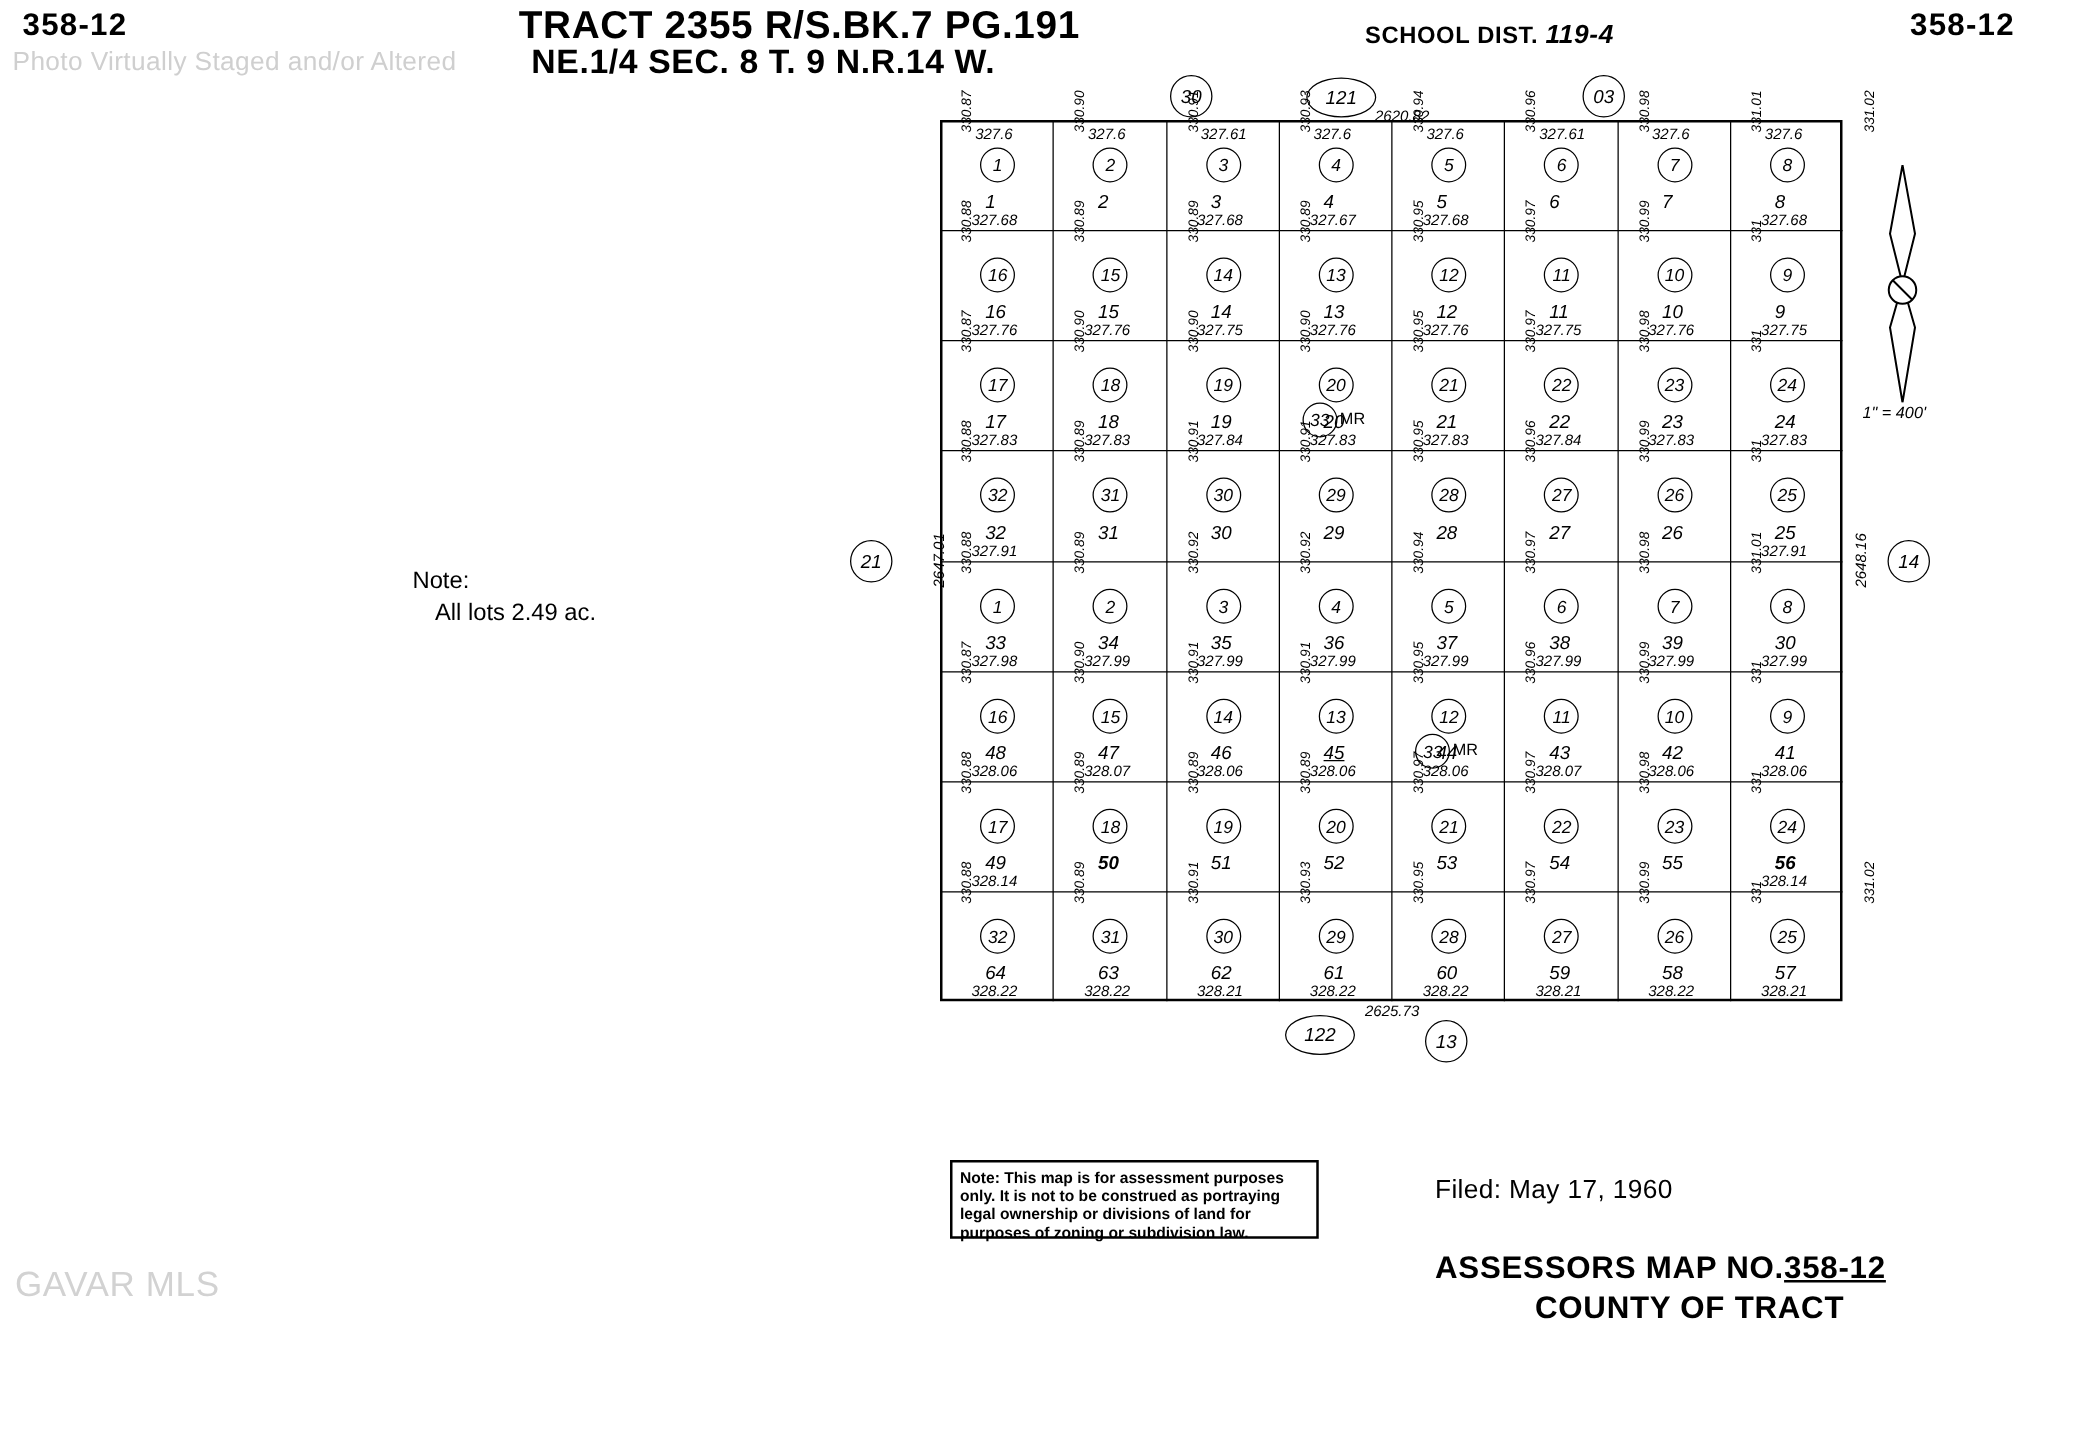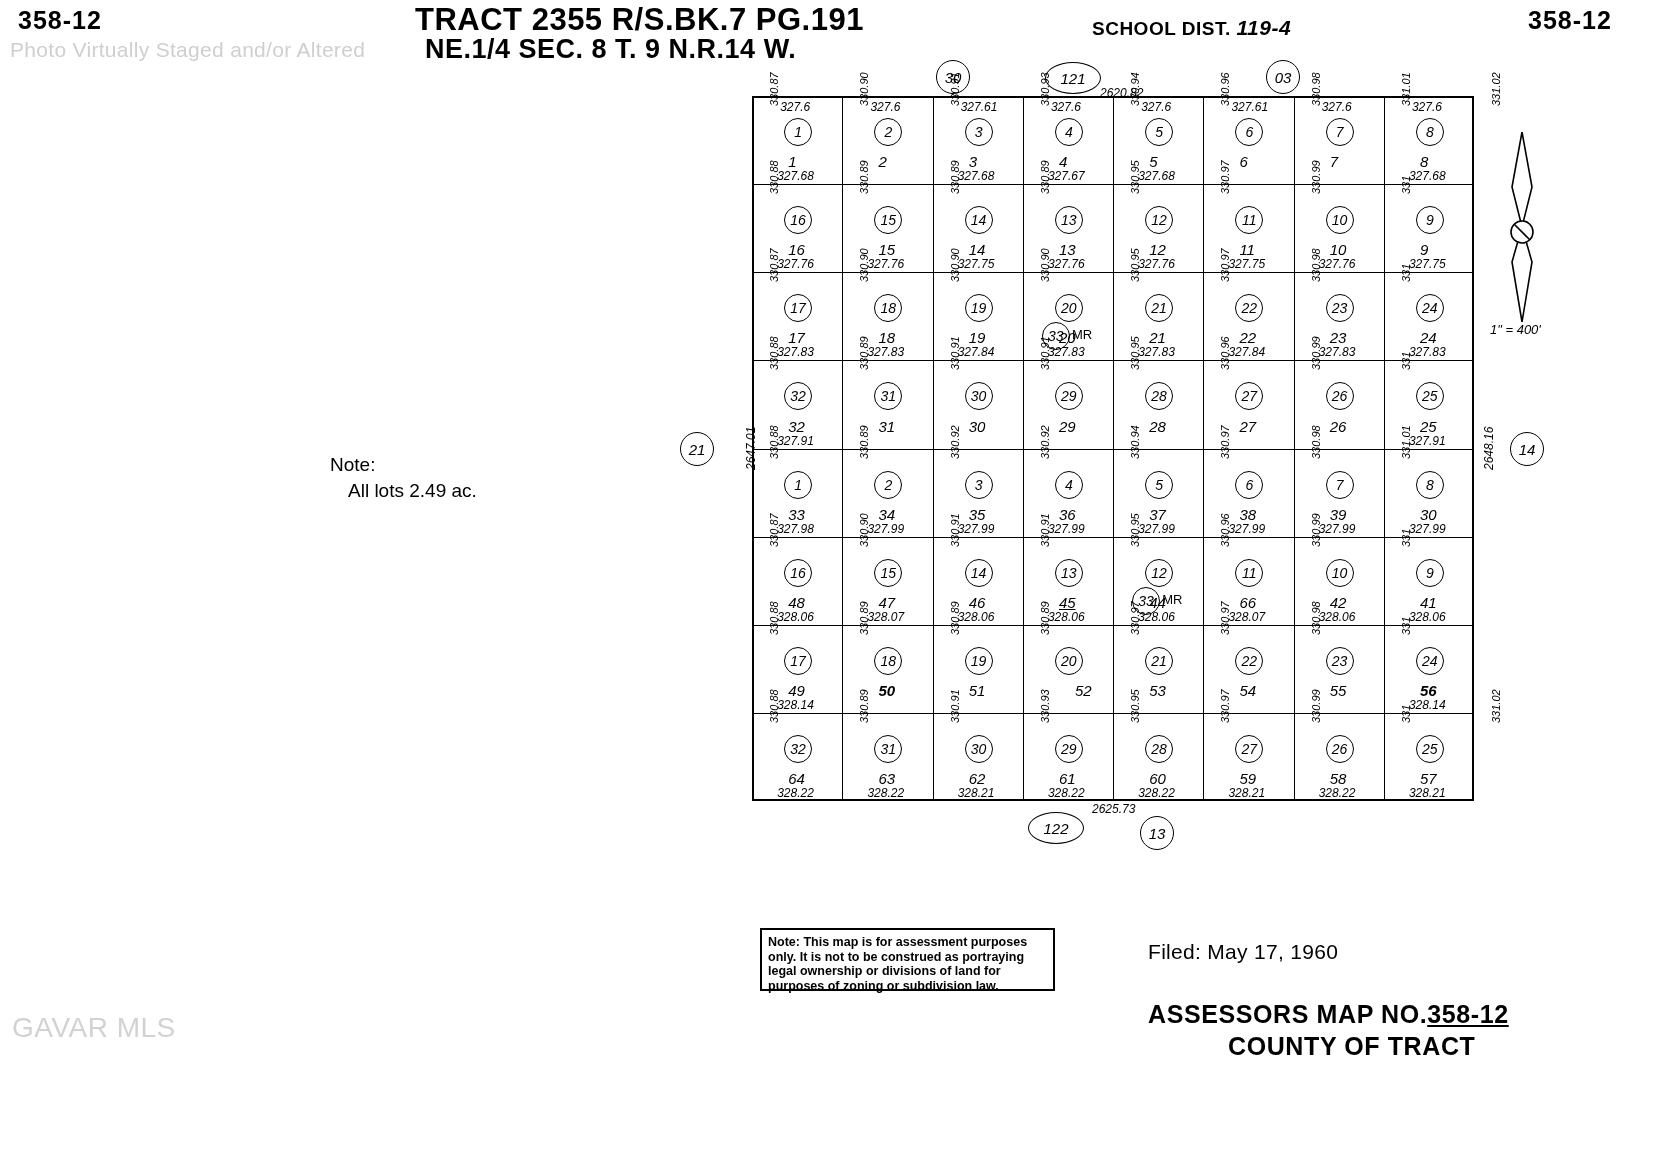--- a/index.html
+++ b/index.html
@@ -260,21 +260,21 @@
     <div class="cnum" style="left: 212.625px; top: 462.625px;">14</div>
     <div class="lotno" style="left: 216.625px; top: 497.75px;">46</div>
     <div class="lotdim" style="left: 205.625px; top: 513.75px;">328.06</div>
     <div class="cnum" style="left: 302.875px; top: 462.625px;">13</div>
     <div class="lotno" style="left: 306.875px; top: 497.75px; text-decoration: underline;">45</div>
     <div class="lotdim" style="left: 295.875px; top: 513.75px;">328.06</div>
     <div class="cnum" style="left: 393.125px; top: 462.625px;">12</div>
     <div class="lotno" style="left: 397.125px; top: 497.75px;">44</div>
     <div class="lotdim" style="left: 386.125px; top: 513.75px;">328.06</div>
     <div class="cnum" style="left: 483.375px; top: 462.625px;">11</div>
-    <div class="lotno" style="left: 487.375px; top: 497.75px;">66</div>
+    <div class="lotno" style="left: 487.375px; top: 497.75px;">43</div>
     <div class="lotdim" style="left: 476.375px; top: 513.75px;">328.07</div>
     <div class="cnum" style="left: 573.625px; top: 462.625px;">10</div>
     <div class="lotno" style="left: 577.625px; top: 497.75px;">42</div>
     <div class="lotdim" style="left: 566.625px; top: 513.75px;">328.06</div>
     <div class="cnum" style="left: 663.875px; top: 462.625px;">9</div>
     <div class="lotno" style="left: 667.875px; top: 497.75px;">41</div>
     <div class="lotdim" style="left: 656.875px; top: 513.75px;">328.06</div>
     <div class="cnum" style="left: 380.125px; top: 490.625px;">33</div>
     <div class="mr" style="left: 410.125px; top: 495.625px;">MR</div>
     <div class="vdim" style="left: 16px; top: 450.625px;">330.87</div>
@@ -286,21 +286,21 @@
     <div class="vdim" style="left: 557.5px; top: 450.625px;">330.99</div>
     <div class="vdim" style="left: 647.75px; top: 450.625px;">331</div>
     <div class="cnum" style="left: 32.125px; top: 550.75px;">17</div>
     <div class="lotno" style="left: 36.125px; top: 585.875px;">49</div>
     <div class="lotdim" style="left: 25.125px; top: 601.875px;">328.14</div>
     <div class="cnum" style="left: 122.375px; top: 550.75px;">18</div>
     <div class="lotno" style="left: 126.375px; top: 585.875px; font-weight: bold;">50</div>
     <div class="cnum" style="left: 212.625px; top: 550.75px;">19</div>
     <div class="lotno" style="left: 216.625px; top: 585.875px;">51</div>
     <div class="cnum" style="left: 302.875px; top: 550.75px;">20</div>
-    <div class="lotno" style="left: 306.875px; top: 585.875px; margin-left: 16px;">52</div>
+    <div class="lotno" style="left: 306.875px; top: 585.875px;">52</div>
     <div class="cnum" style="left: 393.125px; top: 550.75px;">21</div>
     <div class="lotno" style="left: 397.125px; top: 585.875px;">53</div>
     <div class="cnum" style="left: 483.375px; top: 550.75px;">22</div>
     <div class="lotno" style="left: 487.375px; top: 585.875px;">54</div>
     <div class="cnum" style="left: 573.625px; top: 550.75px;">23</div>
     <div class="lotno" style="left: 577.625px; top: 585.875px;">55</div>
     <div class="cnum" style="left: 663.875px; top: 550.75px;">24</div>
     <div class="lotno" style="left: 667.875px; top: 585.875px; font-weight: bold;">56</div>
     <div class="lotdim" style="left: 656.875px; top: 601.875px;">328.14</div>
     <div class="vdim" style="left: 16px; top: 538.75px;">330.88</div>

